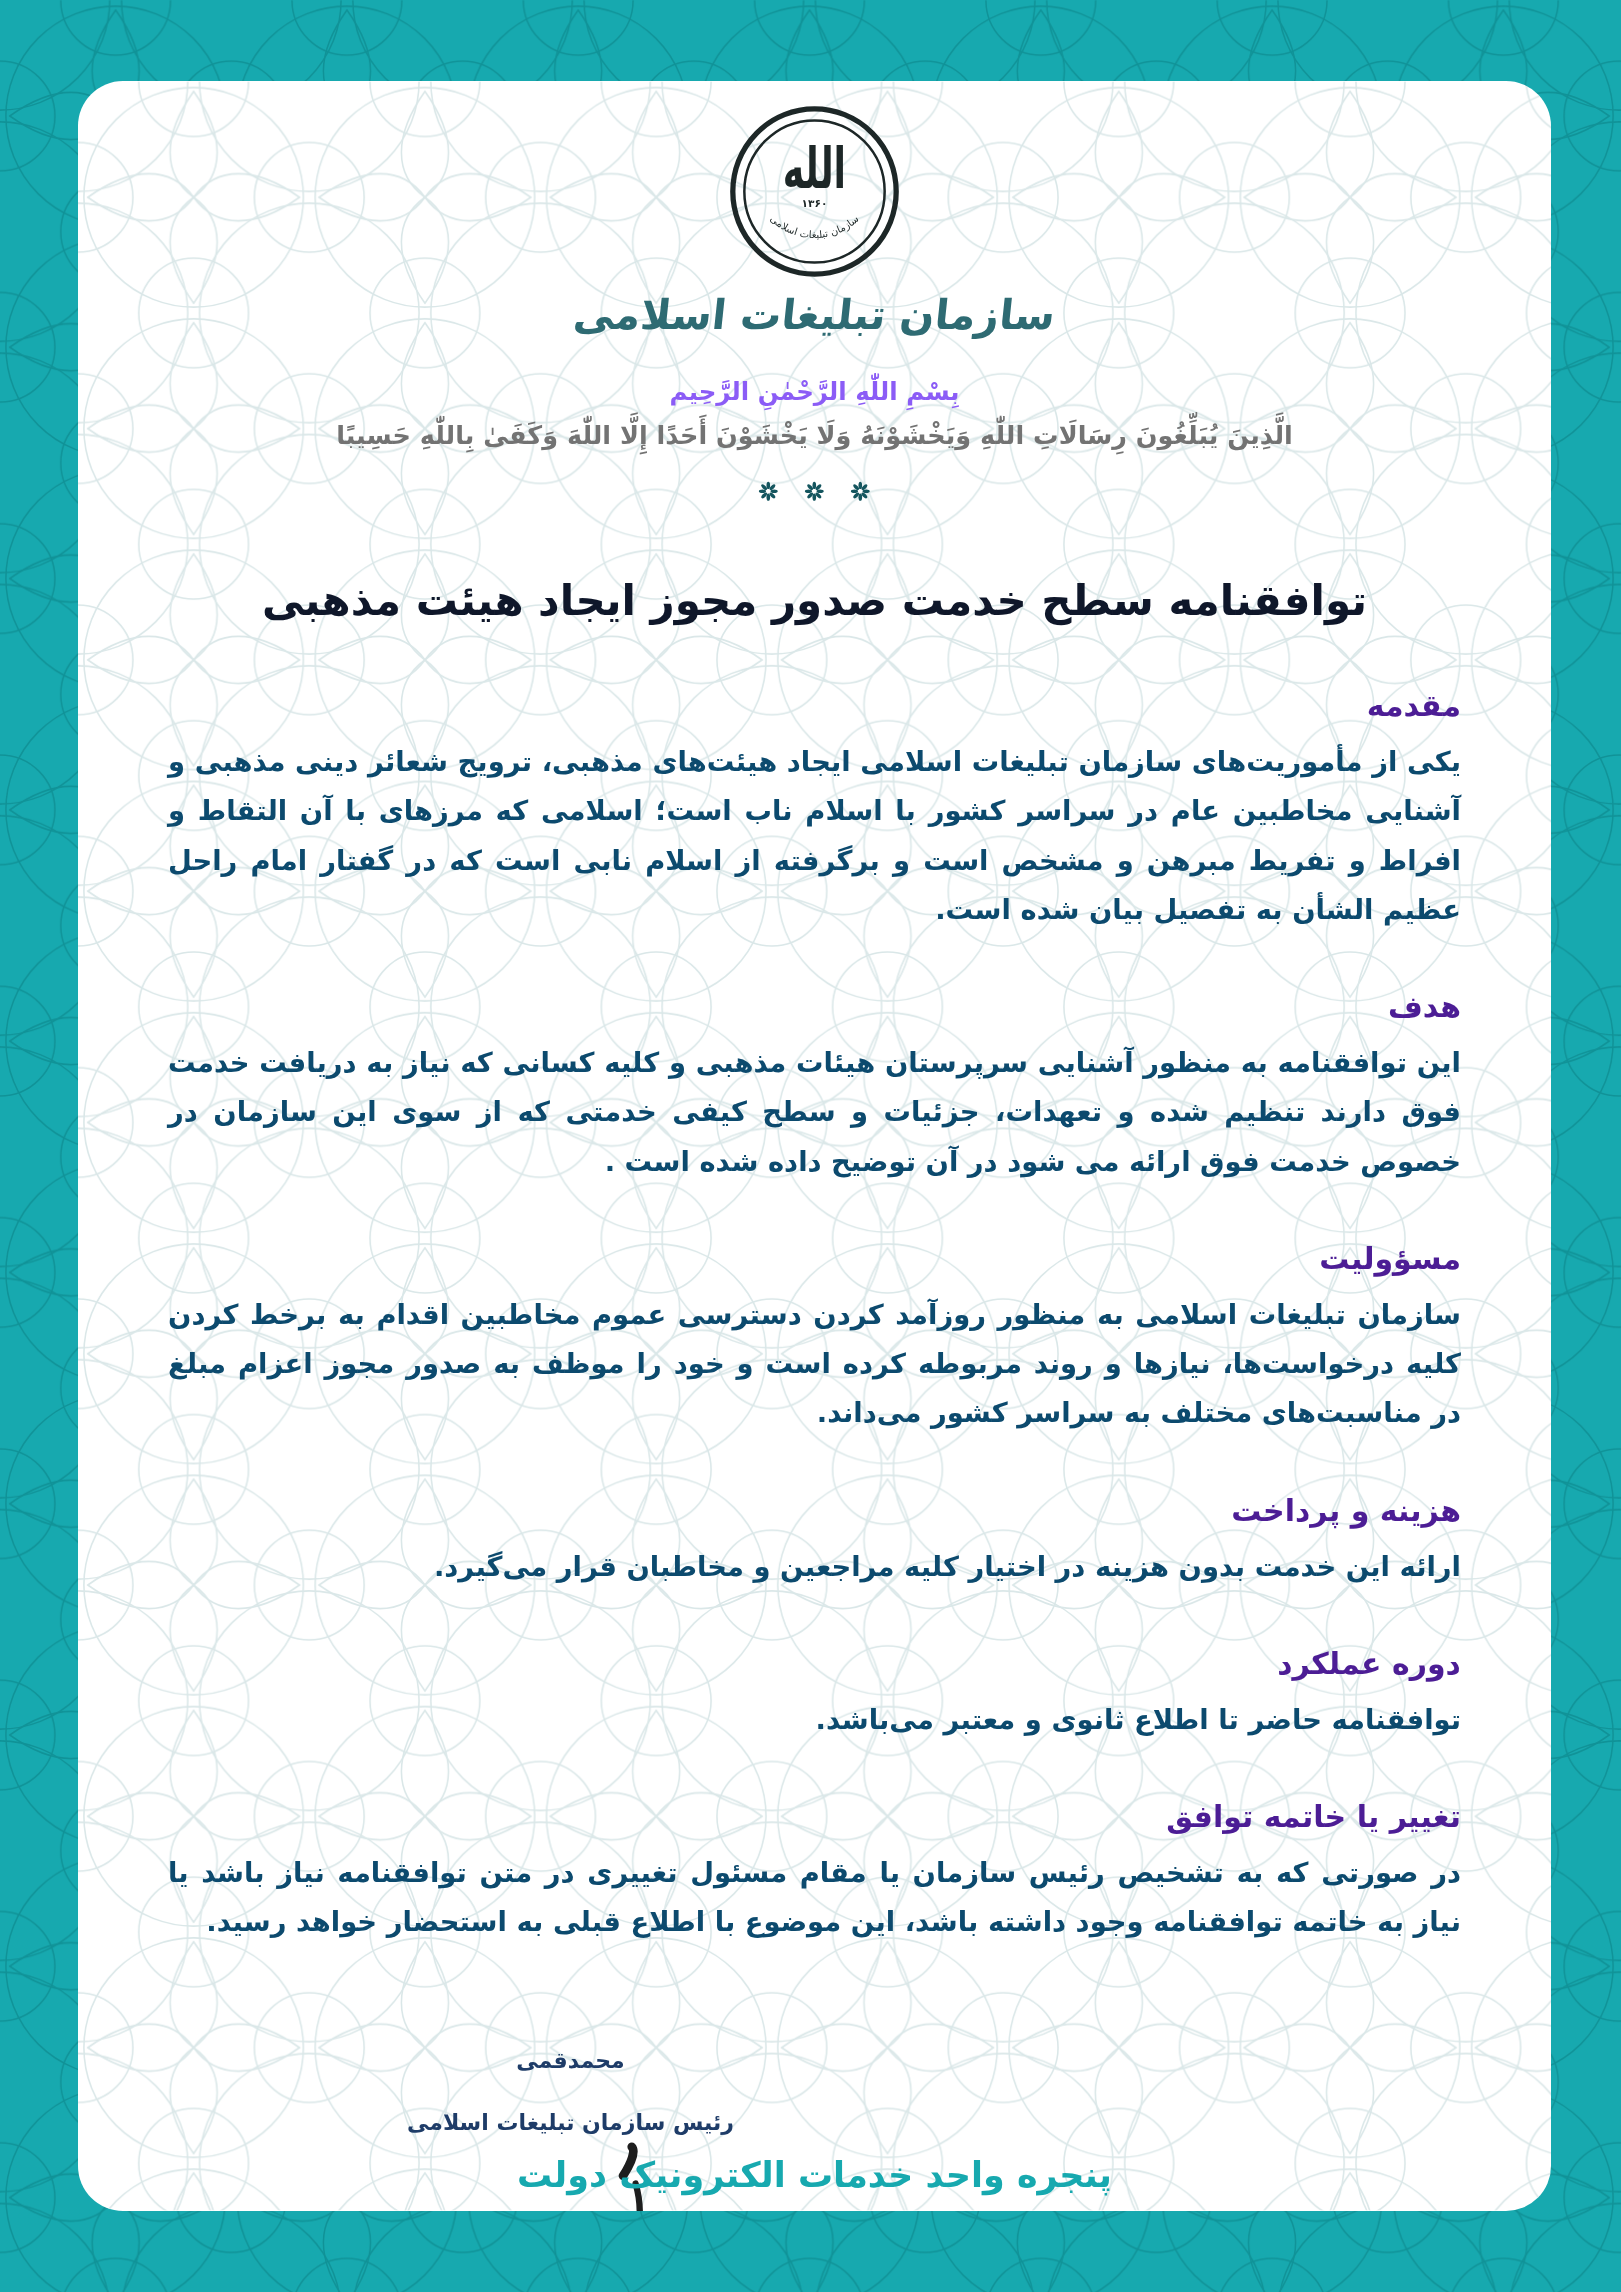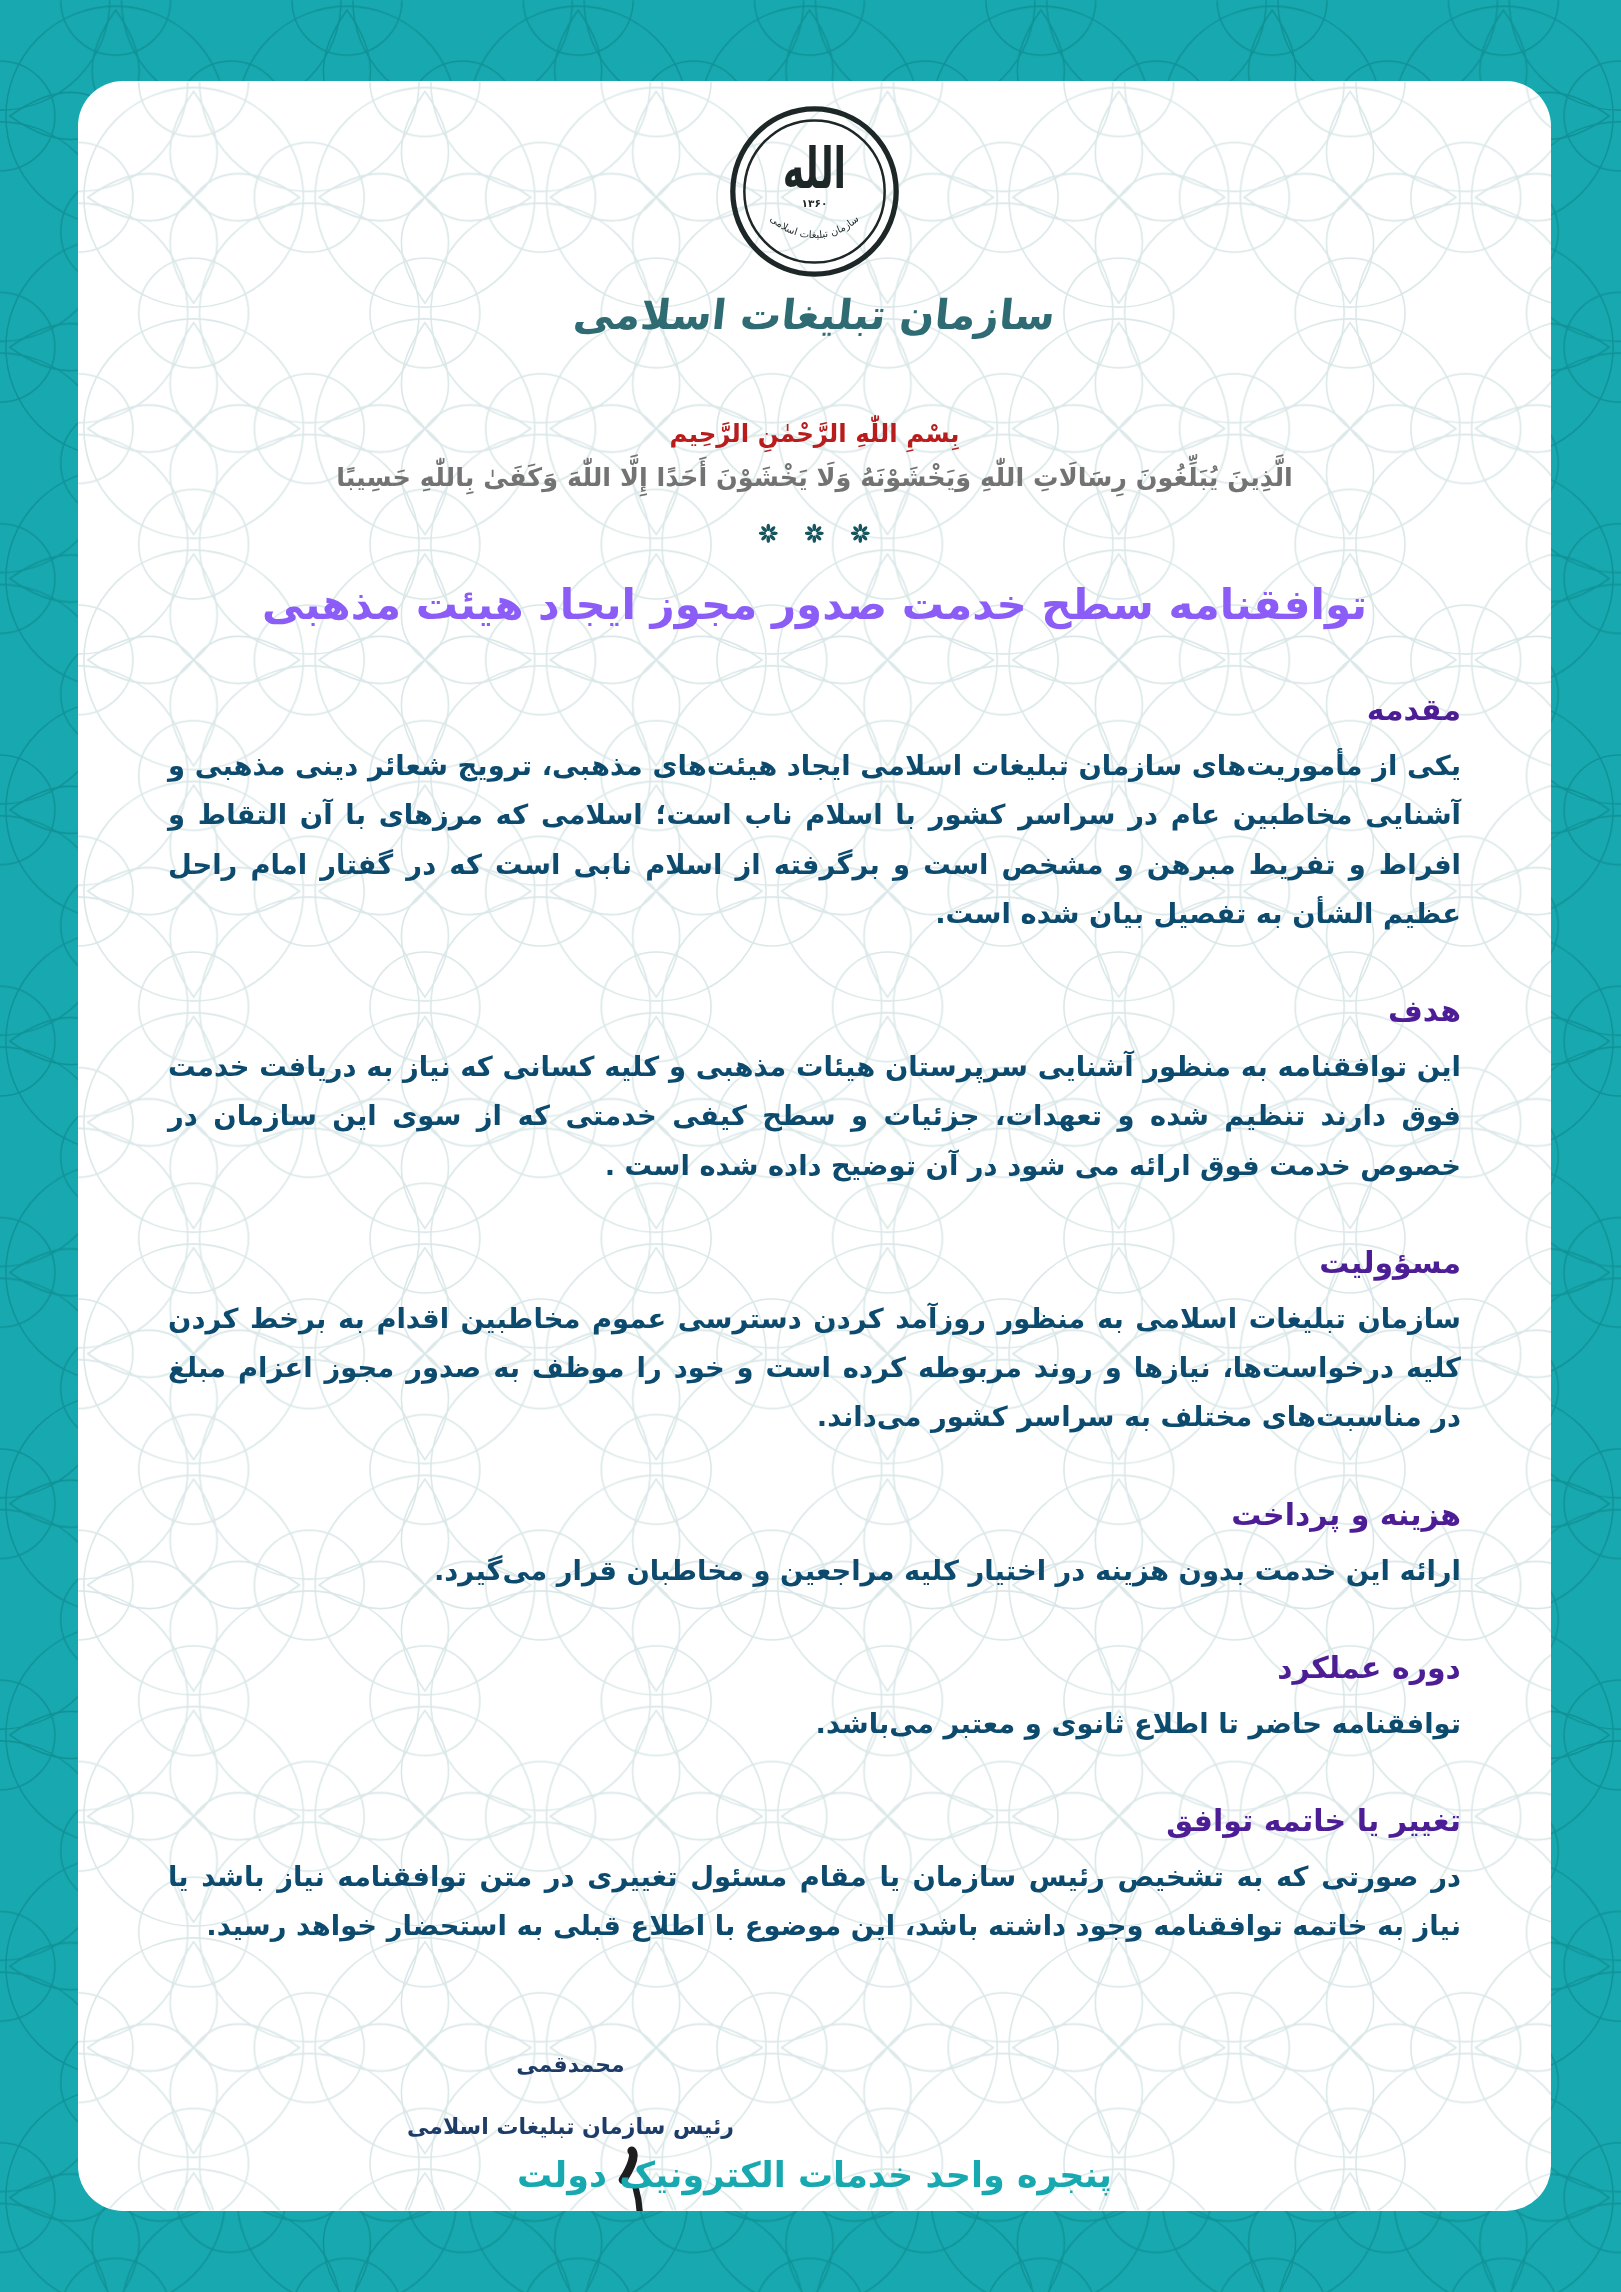--- a/index.html
+++ b/index.html
@@ -33,40 +33,40 @@
   .emblem { display:block; margin:0 auto; width:173px; height:173px; }
 
   .org-calligraphy {
     margin-top:13.7px;
     font-size:41px; font-weight:bold;
     color:#2E6B73;
     transform:skewX(-6deg);
   }
 
   .bismillah {
-    margin-top:80px;
+    margin-top:38px;
     font-size:24.5px; font-weight:bold;
-    color:#b91c1c;
+    color:#8b5cf6;
   }
   .verse {
     margin-top:13.7px;
     font-size:25.5px; font-weight:bold;
     color:#737373;
   }
 
   .ornaments {
     margin-top:31px;
     display:flex; justify-content:center; align-items:center; gap:25.5px;
   }
   .ornaments svg { width:20.6px; height:20.6px; }
 
   .doc-title {
-    margin-top:37px;
+    margin-top:75px;
     font-size:42px; font-weight:bold;
-    color:#8b5cf6;
+    color:#0f172a;
     letter-spacing:-1px;
   }
 
   .sections { text-align:right; }
   .section-heading {
     margin:55px 0 13.7px;
     font-size:30px; font-weight:bold;
     color:#4c1d95;
   }
   .sections .section:first-child .section-heading { margin-top:63px; }

